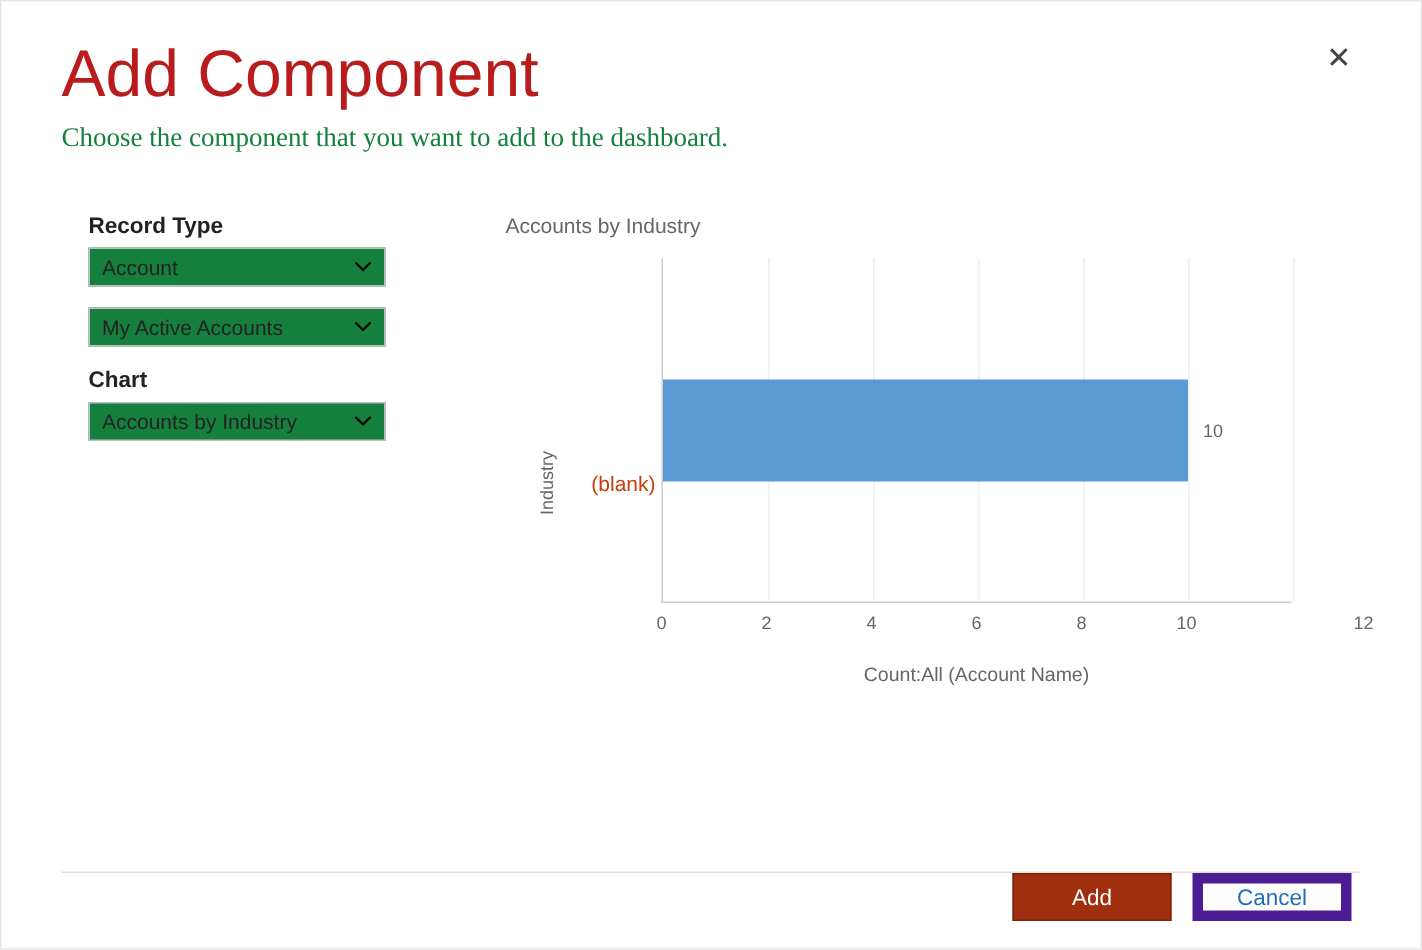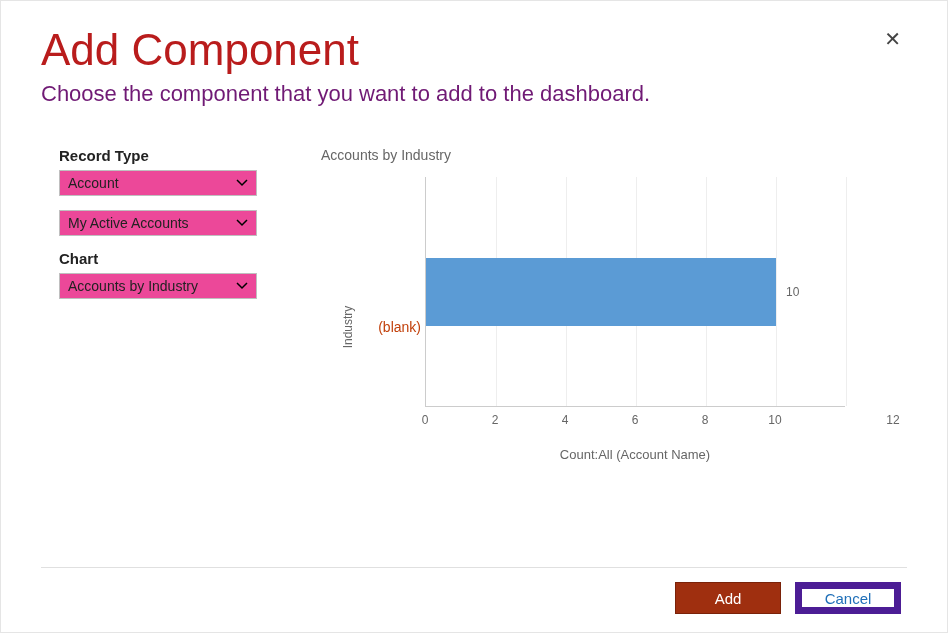--- a/index.html
+++ b/index.html
@@ -26,57 +26,58 @@
       display: flex;
       justify-content: space-between;
       align-items: flex-start;
     }
     .title {
       color: #b91c1c;
       font-size: 44px;
       font-weight: 400;
     }
     .subtitle {
-      color: #701a75;
-      font-size: 22px;
+      color: #15803d;
+      font-size: 18px;
       margin-top: 6px;
       margin-bottom: 40px;
+      font-family: Liberation Serif, serif;
     }
     .close-btn {
       font-size: 20px;
       color: #444;
       cursor: pointer;
       padding: 4px 6px;
       line-height: 1;
       user-select: none;
     }
     .content {
       display: flex;
-      gap: 48px;
+      gap: 64px;
       flex: 1;
     }
     .form-col {
       width: 232px;
       padding-left: 18px;
     }
     .field {
       margin-bottom: 14px;
     }
     .field-label {
       font-size: 15px;
       font-weight: 600;
       color: #222;
       margin-bottom: 6px;
     }
     .select {
       position: relative;
       width: 198px;
       height: 26px;
       border: 1px solid #bfbfbf;
-      background: #ec4899;
+      background: #15803d;
       display: flex;
       align-items: center;
       padding: 0 8px;
       font-size: 14px;
       color: #222;
       cursor: pointer;
     }
     .select .chevron {
       position: absolute;
       right: 8px;
@@ -168,21 +169,20 @@
       position: absolute;
       top: 270px;
       left: 70px;
       width: 420px;
       text-align: center;
       font-size: 13px;
       color: #666;
     }
     .footer {
       border-top: 1px solid #e0e0e0;
-      padding-top: 14px;
       display: flex;
       justify-content: flex-end;
       gap: 14px;
       padding-right: 6px;
     }
     .btn {
       min-width: 106px;
       height: 32px;
       display: flex;
       align-items: center;

